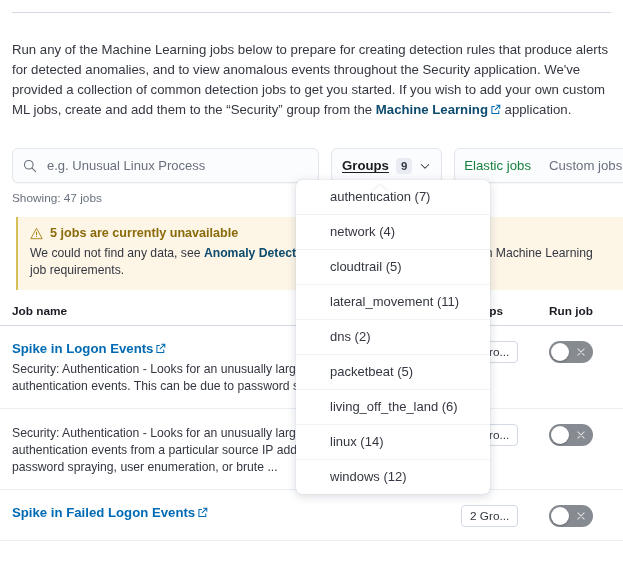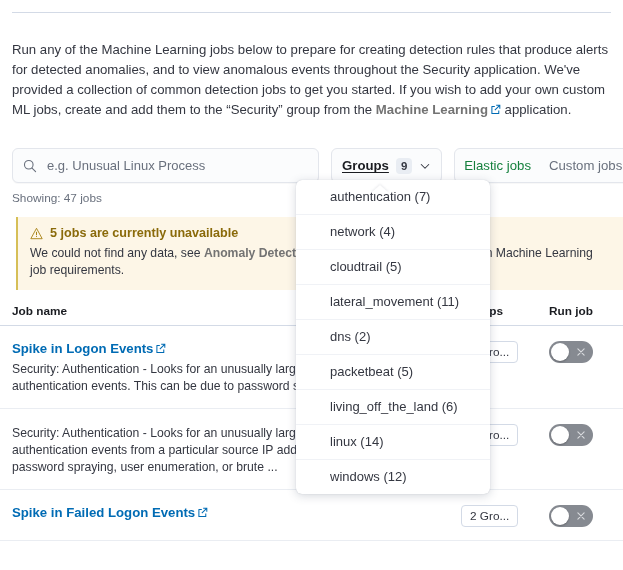--- a/index.html
+++ b/index.html
@@ -33,21 +33,21 @@
   }
 
   
   .intro {
     font-size: 13.2px;
     line-height: 20px;
     color: #343741;
     padding: 14px 10px 0 12px;
   }
   a.link {
-    color: #737373;
+    color: #0c4a6e;
     text-decoration: none;
     font-weight: bold;
   }
   .ext-icon {
     display: inline-block;
     vertical-align: -1px;
     margin-left: 2px;
   }
 
   

